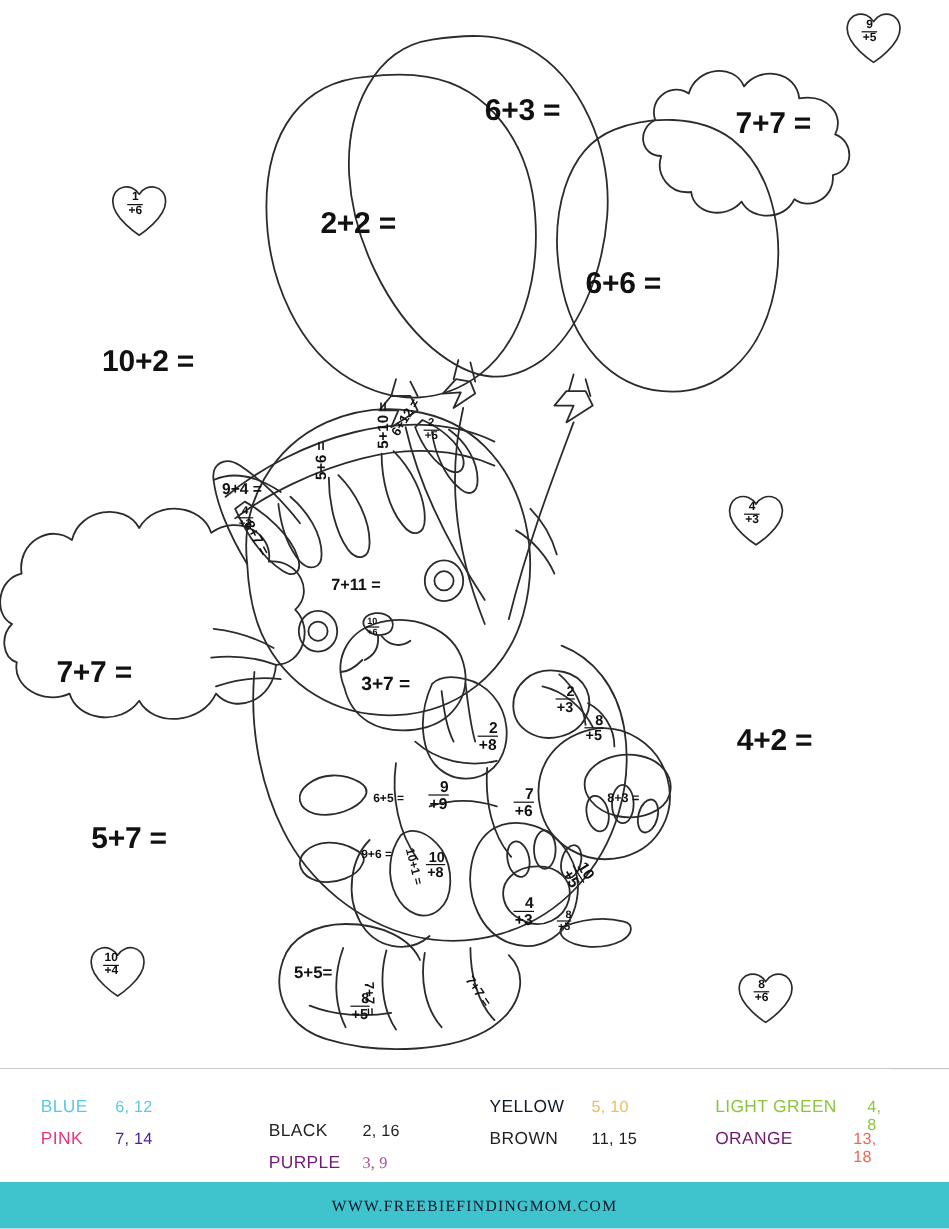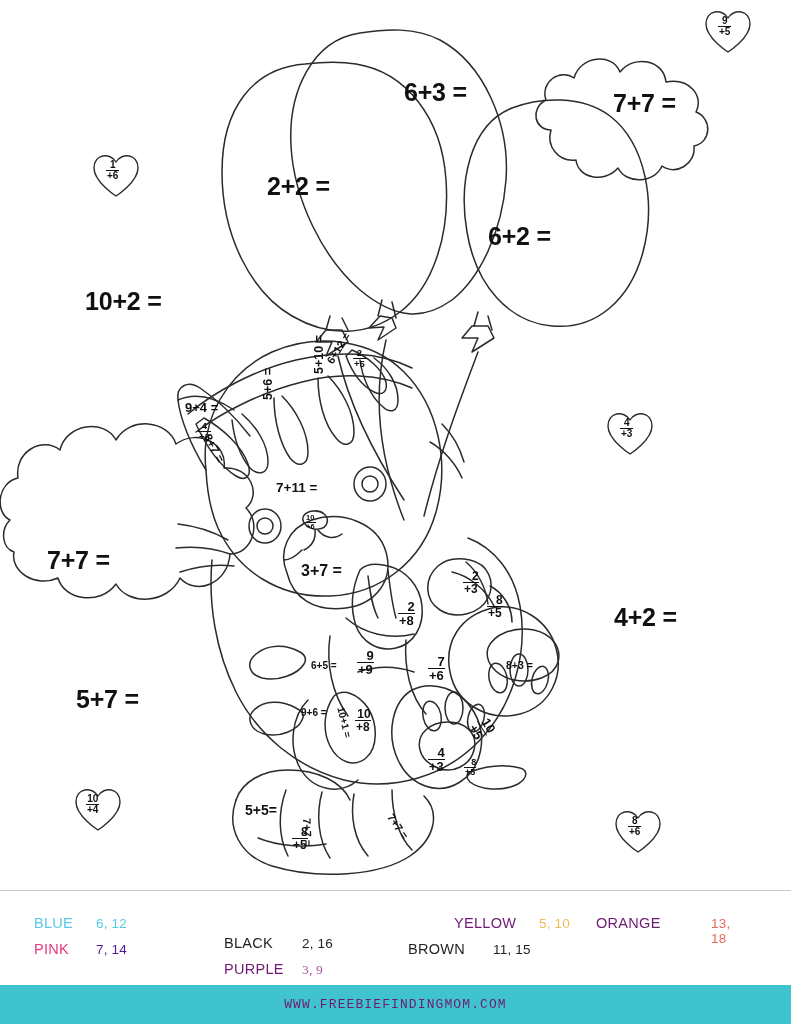--- a/index.html
+++ b/index.html
@@ -78,27 +78,27 @@
     display: inline-block;
     font-size: 13.5px;
     letter-spacing: 0.2px;
   }
 
   #footer-bar {
     position: absolute;
     left: 0; top: 985px;
     width: 791px; height: 39px;
     background: #3fc3cd;
-    color: #701a75;
+    color: #0f172a;
     display: flex;
     align-items: center;
     justify-content: center;
     font-size: 13px;
     letter-spacing: 1.1px;
-    font-family: Liberation Mono, monospace;
+    font-family: Liberation Serif, serif;
   }
 </style>
 </head>
 <body>
 
 <div id="page">
 
   <svg id="artwork" viewBox="0 0 791 890" xmlns="http://www.w3.org/2000/svg">
     <g fill="none" stroke="#2b2b2b" stroke-width="1.5" stroke-linecap="round" stroke-linejoin="round">
 
@@ -247,21 +247,21 @@
         <path d="M116 162 C110 152 94 154 94 168 C94 182 116 196 116 196 C116 196 138 182 138 168 C138 154 122 152 116 162 Z"></path>
         <path d="M630 420 C624 410 608 412 608 426 C608 440 630 454 630 454 C630 454 652 440 652 426 C652 412 636 410 630 420 Z"></path>
         <path d="M98 796 C92 786 76 788 76 802 C76 816 98 830 98 830 C98 830 120 816 120 802 C120 788 104 786 98 796 Z"></path>
         <path d="M638 818 C632 808 616 810 616 824 C616 838 638 852 638 852 C638 852 660 838 660 824 C660 810 644 808 638 818 Z"></path>
       </g>
     </g>
   </svg>
 
   <div class="eq-big" style="left:267px; top:172px;">2+2 =</div>
   <div class="eq-big" style="left:404px; top:78px;">6+3 =</div>
-  <div class="eq-big" style="left:488px; top:222px;">6+2 =</div>
+  <div class="eq-big" style="left:488px; top:222px;">6+6 =</div>
 
   <div class="eq-big" style="left:613px; top:89px;">7+7 =</div>
   <div class="eq-big" style="left:47px; top:546px;">7+7 =</div>
 
   <div class="eq-big" style="left:85px; top:287px;">10+2 =</div>
   <div class="eq-big" style="left:76px; top:685px;">5+7 =</div>
   <div class="eq-big" style="left:614px; top:603px;">4+2 =</div>
 
   <div class="eq-sm" style="left:718px; top:16px; font-size:10px;">
     <div>9</div>
@@ -398,31 +398,35 @@
         <span class="legend-nums" style="color:#231f20;">2, 16</span>
       </div>
       <div class="legend-row">
         <span class="legend-name" style="width:78px; color:#701a75;">PURPLE</span>
         <span class="legend-nums" style="color:#a5519b;font-family:Liberation Serif, serif;">3, 9</span>
       </div>
     </div>
 
     <div class="legend-col" style="left:408px;">
       <div class="legend-row">
-        <span class="legend-name" style="width:85px; color:#701a75;margin-left:46px;">YELLOW</span>
+        <span class="legend-name" style="width:85px; color:#0f172a;">YELLOW</span>
         <span class="legend-nums" style="color:#f0bd5c;">5, 10</span>
       </div>
       <div class="legend-row">
         <span class="legend-name" style="width:85px; color:#231f20;">BROWN</span>
         <span class="legend-nums" style="color:#231f20;">11, 15</span>
       </div>
     </div>
 
     <div class="legend-col" style="left:596px;">
       <div class="legend-row">
+        <span class="legend-name" style="width:130px; color:#8cc63f;">LIGHT GREEN</span>
+        <span class="legend-nums" style="color:#8cc63f;">4, 8</span>
+      </div>
+      <div class="legend-row">
         <span class="legend-name" style="width:130px; color:#701a75;">ORANGE</span>
         <span class="legend-nums" style="color:#e8695a;">13, 18</span>
       </div>
     </div>
   </div>
 
   <div id="footer-bar">
     <span>WWW.FREEBIEFINDINGMOM.COM</span>
   </div>
 

